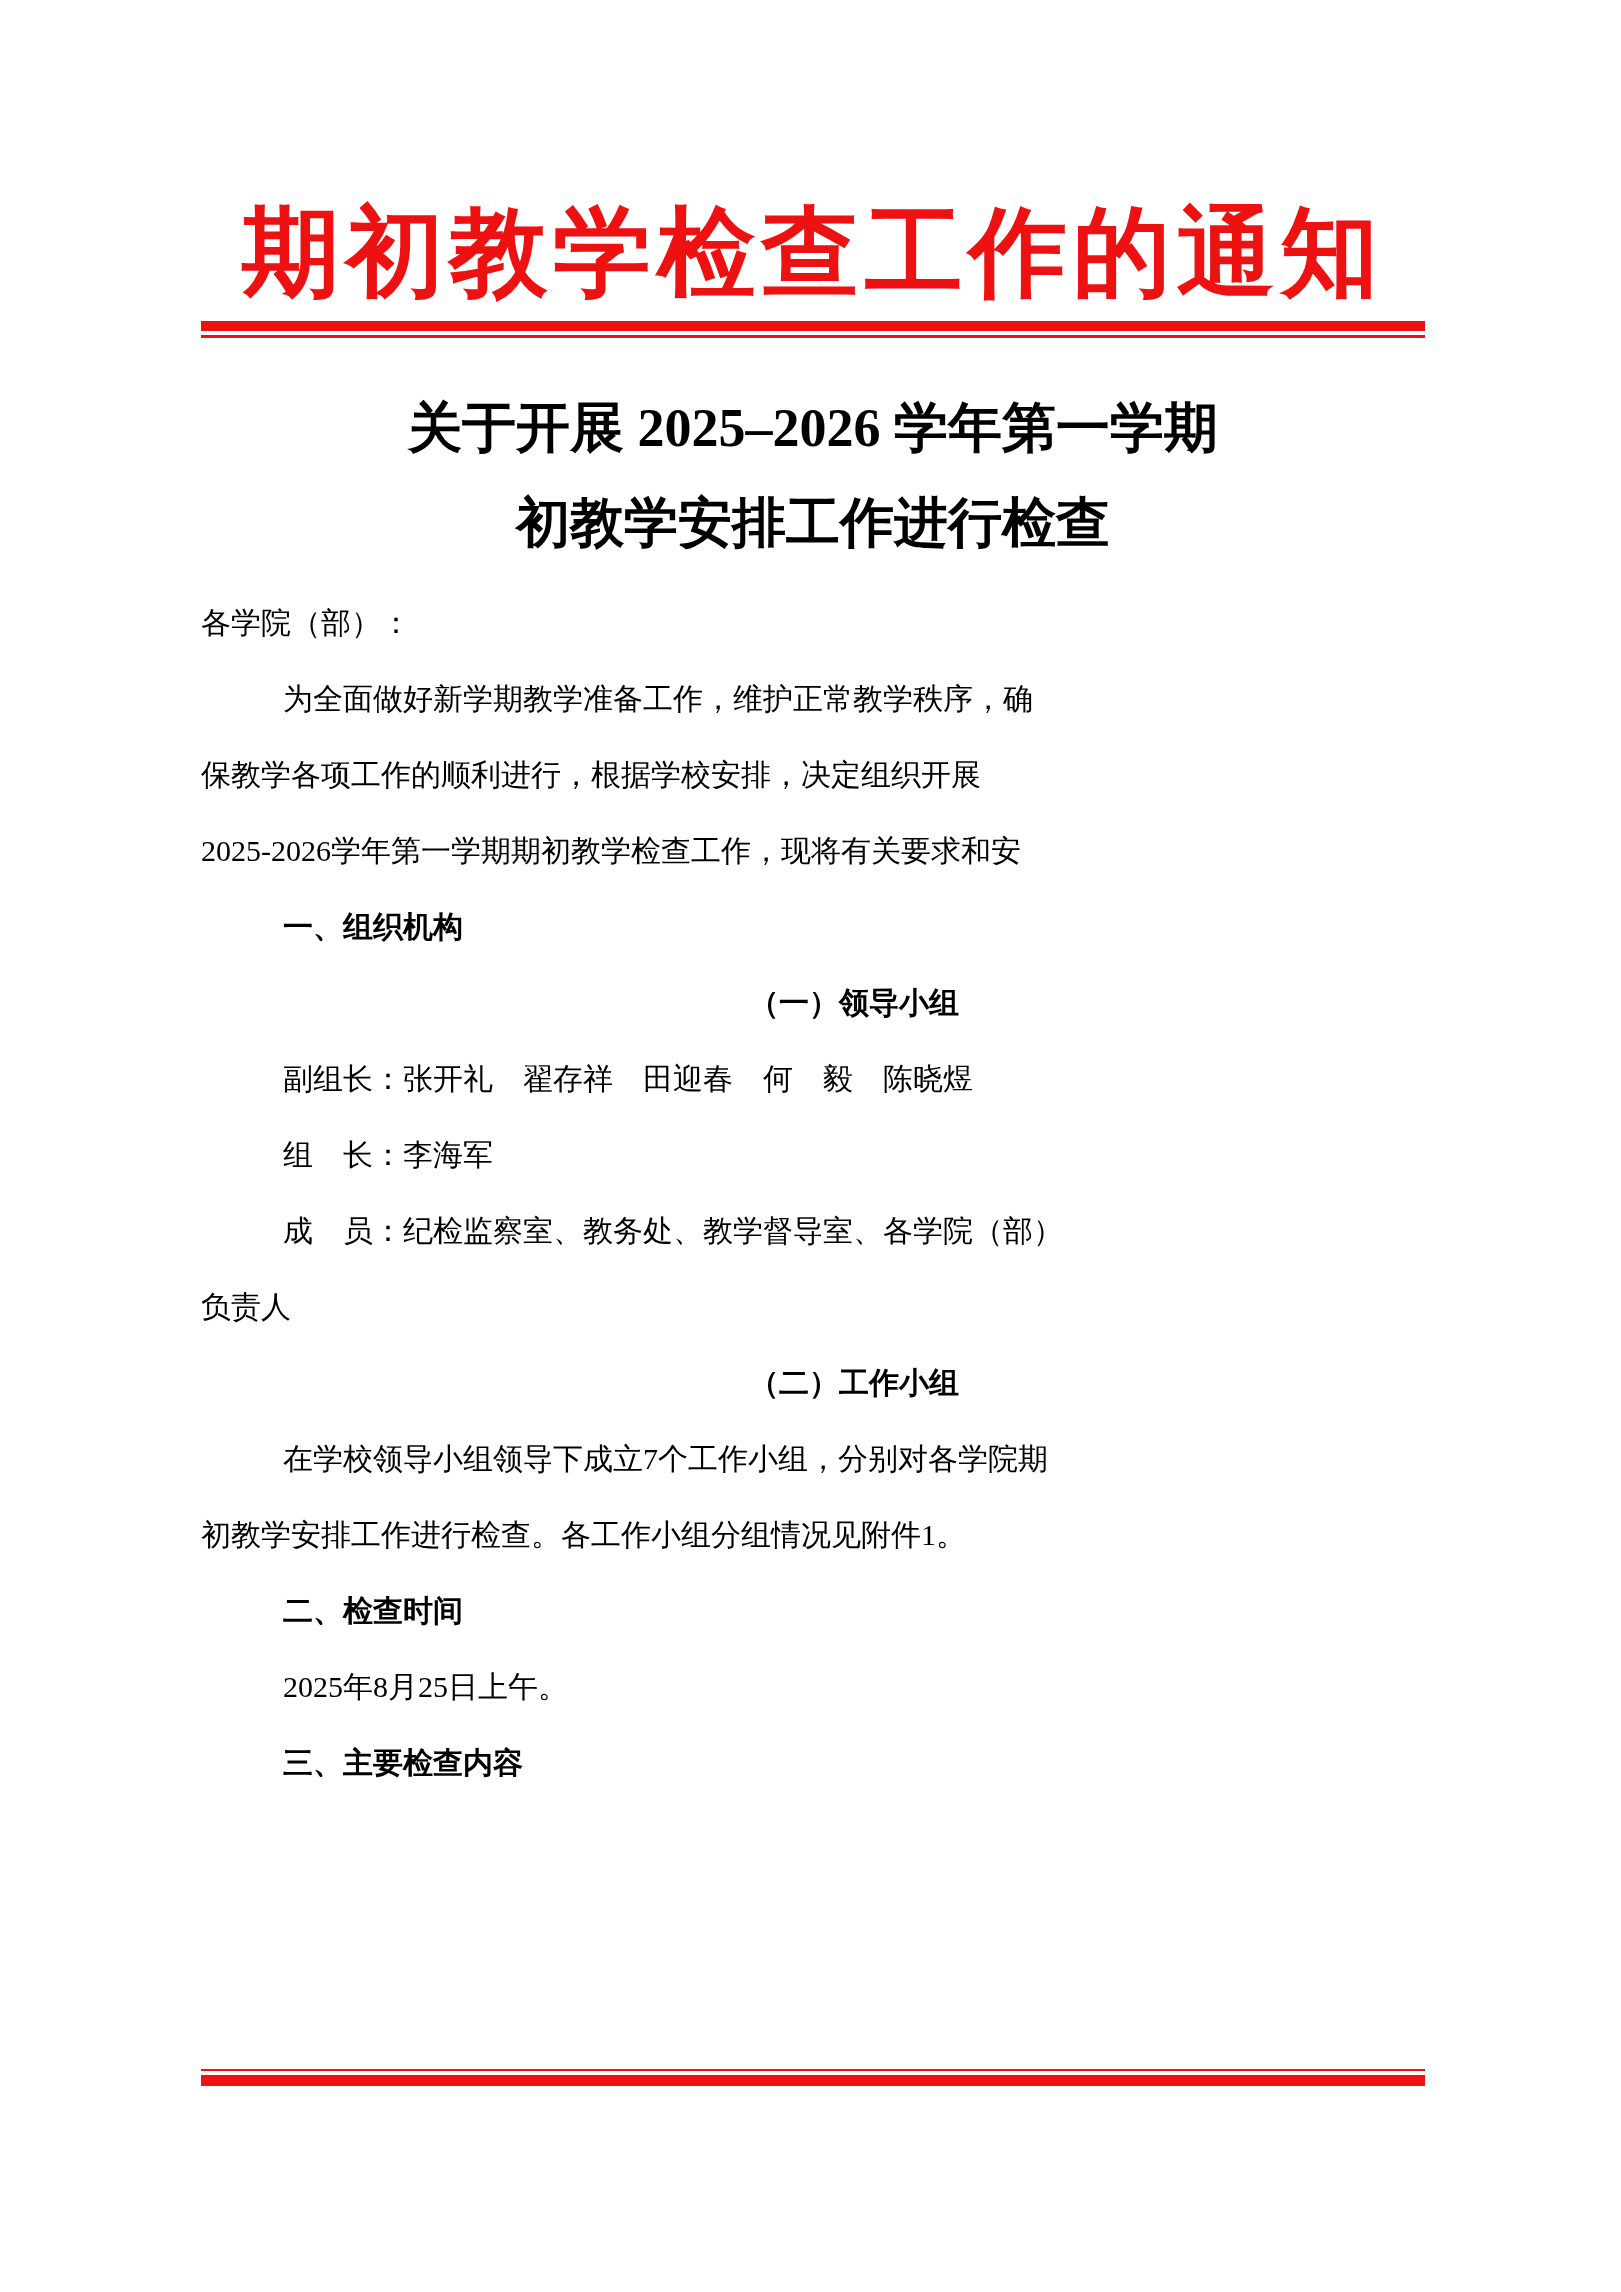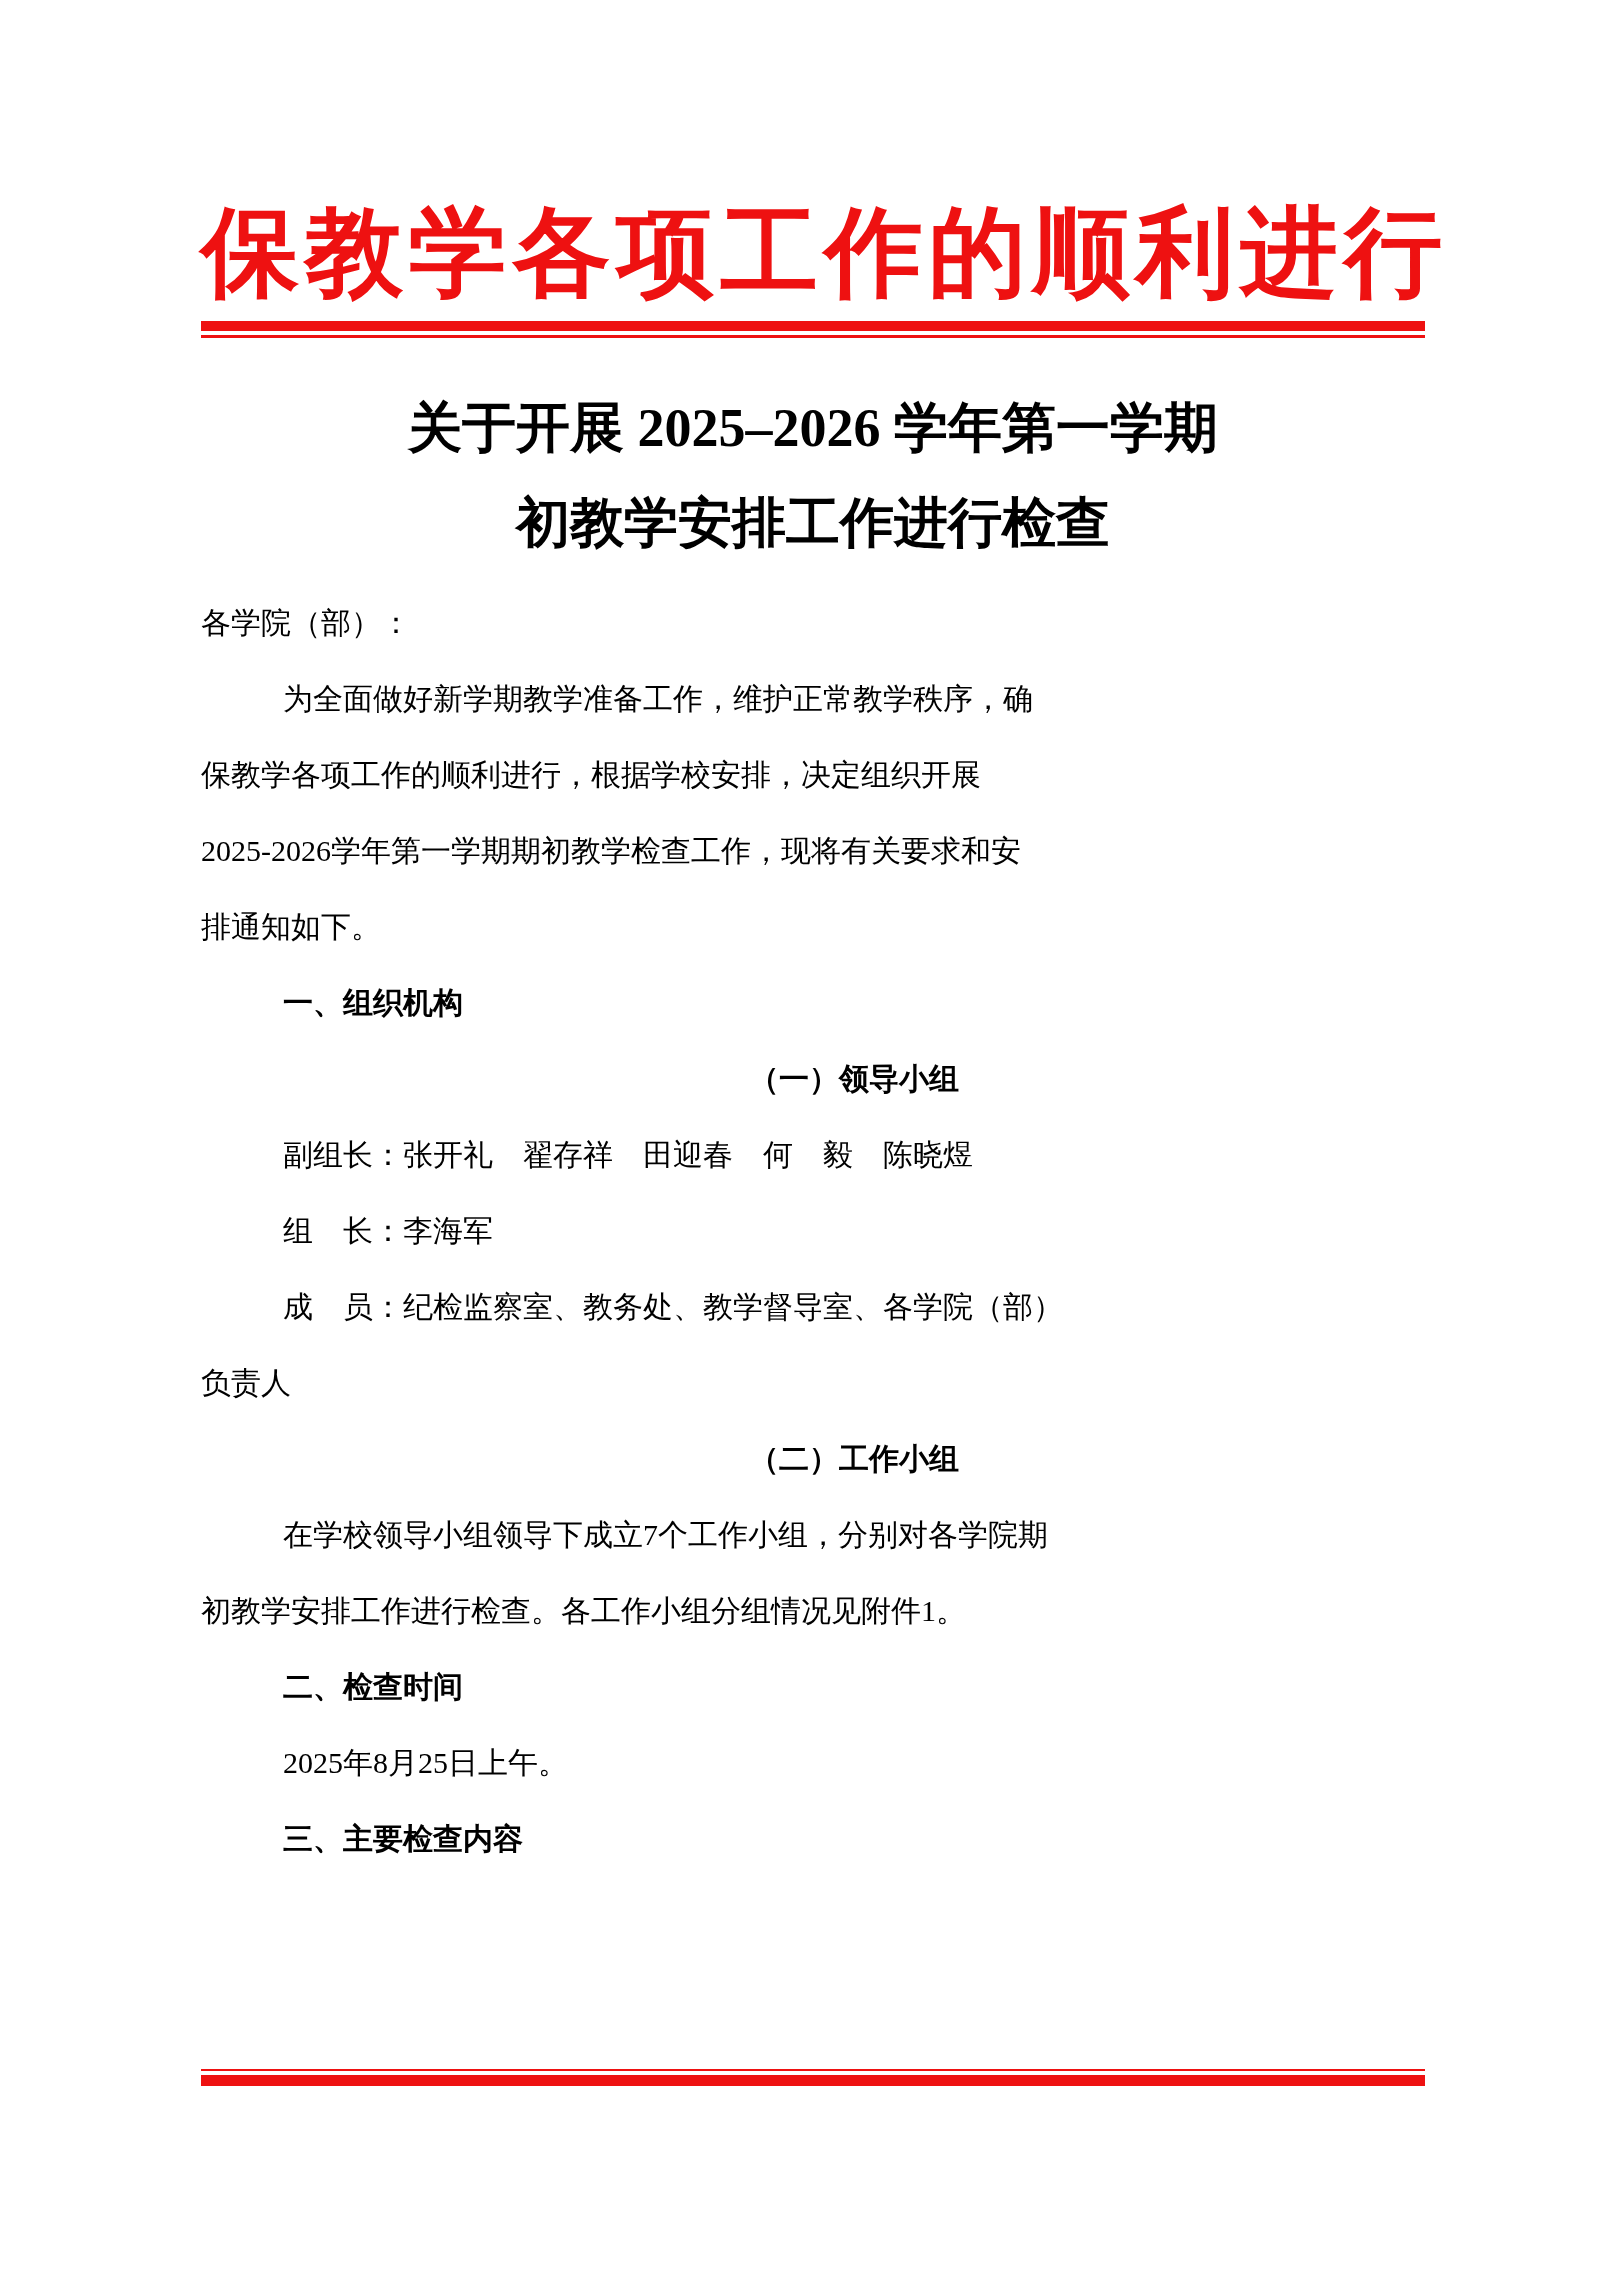--- a/index.html
+++ b/index.html
@@ -60,38 +60,37 @@
     left: 201px;
     right: 196px;
     top: 2050px;
   }
 </style>
 </head>
 <body>
 
 <div class="page">
 
-  <div class="org-name">保教学各项工作的顺利进行</div>
+  <div class="org-name">期初教学检查工作的通知</div>
 
   <div class="rule-group top">
     <div class="rule-thick"></div>
     <div class="rule-thin"></div>
   </div>
 
   <div class="doc-title">
     <div>关于开展 2025–2026 学年第一学期</div>
     <div>初教学安排工作进行检查</div>
   </div>
 
   <div class="doc-body">
     <div class="bline">各学院（部）：</div>
     <div class="bline ind2">为全面做好新学期教学准备工作，维护正常教学秩序，确</div>
     <div class="bline">保教学各项工作的顺利进行，根据学校安排，决定组织开展</div>
     <div class="bline">2025-2026学年第一学期期初教学检查工作，现将有关要求和安</div>
-    <div class="bline">排通知如下。</div>
     <div class="bline ind2 h-sans">一、组织机构</div>
     <div class="bline ind2 h-kai">（一）领导小组</div>
     <div class="bline ind2">副组长：张开礼　翟存祥　田迎春　何　毅　陈晓煜</div>
     <div class="bline ind2">组　长：李海军</div>
     <div class="bline ind2">成　员：纪检监察室、教务处、教学督导室、各学院（部）</div>
     <div class="bline">负责人</div>
     <div class="bline ind2 h-kai">（二）工作小组</div>
     <div class="bline ind2">在学校领导小组领导下成立7个工作小组，分别对各学院期</div>
     <div class="bline">初教学安排工作进行检查。各工作小组分组情况见附件1。</div>
     <div class="bline ind2 h-sans">二、检查时间</div>

